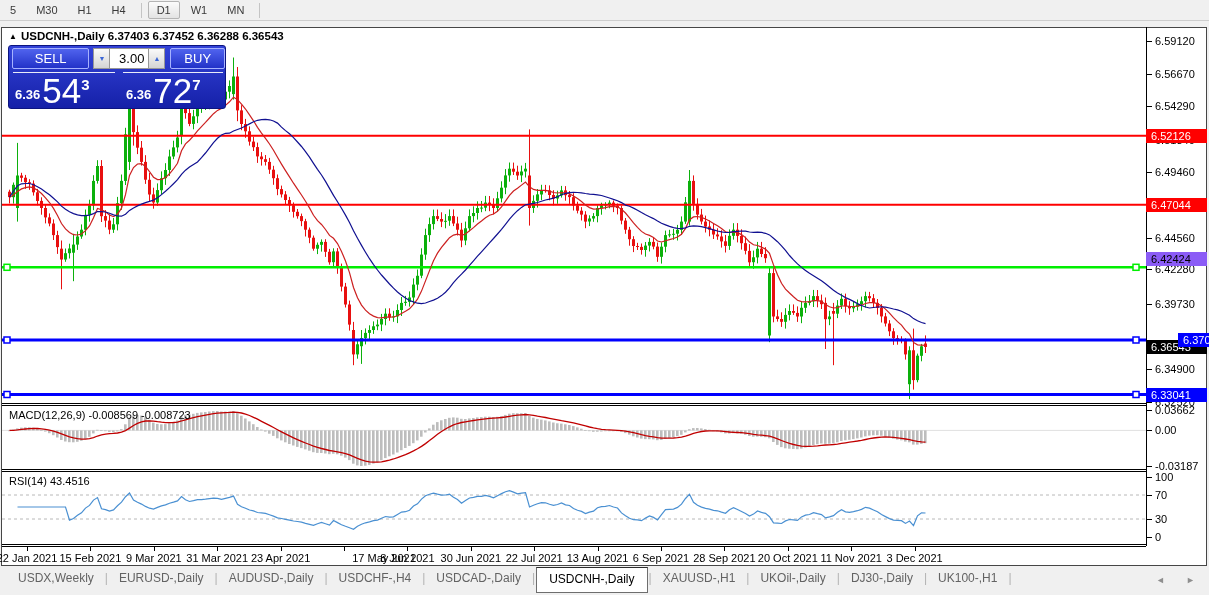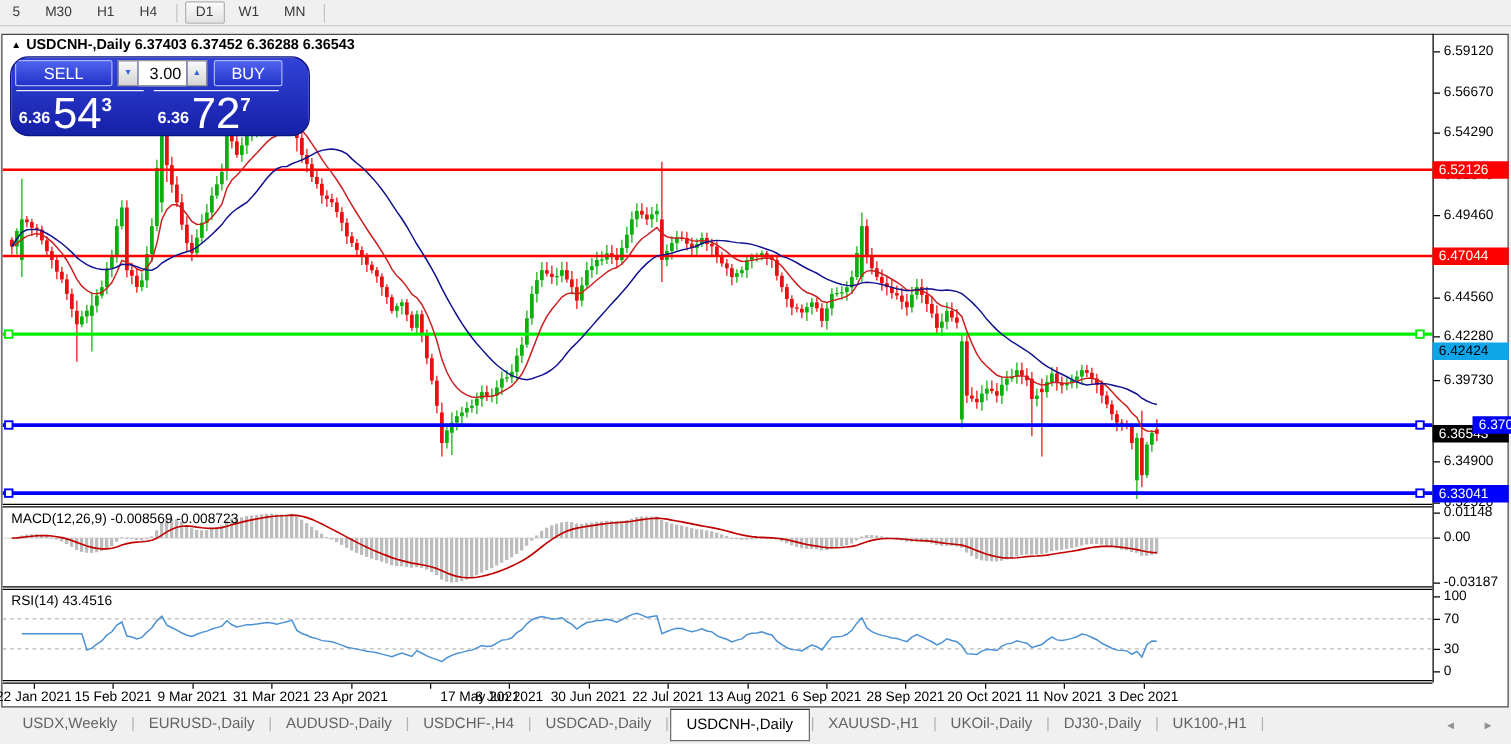--- a/index.html
+++ b/index.html
@@ -15,21 +15,21 @@
 .sep{position:absolute;left:2px;width:1144px;height:3px;background:#fff;border-top:1px solid #000;border-bottom:1px solid #000;z-index:2}
 #vaxis{position:absolute;left:1146px;top:27px;width:1px;height:519px;background:#000;z-index:2}
 .ptickmark{position:absolute;left:1147px;width:5px;height:1px;background:#000;z-index:2}
 .plabel{position:absolute;left:1155px;font-size:11px;color:#000;transform:translateY(-50%);white-space:nowrap;z-index:2}
 .badge{position:absolute;left:1146px;width:61px;height:14px;font-size:11px;line-height:14px;padding-left:5px;transform:translateY(-50%);white-space:nowrap;z-index:3}
 .dtick{position:absolute;width:1px;height:4px;background:#000;top:547px;z-index:2}
 .dlabel{position:absolute;top:552px;font-size:11px;color:#000;transform:translateX(-50%);white-space:nowrap;z-index:2}
 .indlabel{position:absolute;left:9px;font-size:11px;color:#000;z-index:4}
 .title{position:absolute;left:9px;top:30px;font-size:11.5px;font-weight:700;color:#000;z-index:6}
 .title .tri{font-size:8px;margin-right:4px;vertical-align:1px}
-.panel{position:absolute;left:8px;top:45px;width:240px;height:64px;background:linear-gradient(#3343d8,#1520a8);border:1px solid #0c1480;border-radius:15px;z-index:5;overflow:hidden}
+.panel{position:absolute;left:8px;top:45px;width:218px;height:64px;background:linear-gradient(#3343d8,#1520a8);border:1px solid #0c1480;border-radius:3px;z-index:5;overflow:hidden}
 .prow{position:absolute;left:0;top:2px;width:100%;display:flex;align-items:center}
 .btn{height:21px;color:#fff;font-size:13px;background:linear-gradient(#5063ee,#2232c8);border:1px solid #a6b2ff;border-radius:2px;font-family:"Liberation Sans",sans-serif}
 .sellbtn{width:78px;margin-left:3px}
 .buybtn{width:55px;margin-left:5px}
 .spin{display:flex;height:21px;margin-left:4px}
 .spinbtn{width:17px;height:21px;background:linear-gradient(#fafafa,#d4d4d4);border:1px solid #979797;color:#3b66d6;font-size:7px;text-align:center;line-height:20px;cursor:default}
 .vol{width:38px;height:21px;border:1px solid #979797;border-left:none;border-right:none;font-size:13px;text-align:right;padding-right:4px;color:#000;font-family:"Liberation Sans",sans-serif}
 .pxline{position:absolute;top:26px;height:1px;background:rgba(255,255,255,.9)}
 .px{position:absolute;top:27px;color:#fff;white-space:nowrap}
 .px .base{font-size:13px;font-weight:700;vertical-align:4px;margin-right:2px}
@@ -848,21 +848,21 @@
     <div class="ptickmark" style="top: 269.266px;"></div>
     <div class="plabel" style="top: 269.266px;">6.42280</div>
     <div class="ptickmark" style="top: 303.831px;"></div>
     <div class="plabel" style="top: 303.831px;">6.39730</div>
     <div class="ptickmark" style="top: 369.302px;"></div>
     <div class="plabel" style="top: 369.302px;">6.34900</div>
     <div class="ptickmark" style="top: 401.563px;"></div>
     <div class="plabel" style="top: 401.563px;">6.32520</div>
     <div class="badge" style="top: 135.804px; background: rgb(255, 0, 0); color: rgb(255, 255, 255);">6.52126</div>
     <div class="badge" style="top: 204.69px; background: rgb(255, 0, 0); color: rgb(255, 255, 255);">6.47044</div>
-    <div class="badge" style="top: 281px; background: #0ea5e9; color: rgb(0, 0, 0);">6.42424</div>
+    <div class="badge" style="top: 259px; background: #8b5cf6; color: rgb(0, 0, 0);">6.42424</div>
     <div class="badge" style="top: 347.031px; background: rgb(0, 0, 0); color: rgb(255, 255, 255);">6.36543</div>
     <div class="badge" style="top: 339.983px; background: rgb(0, 0, 255); color: rgb(255, 255, 255); margin-left: 32px;">6.37063</div>
     <div class="badge" style="top: 394.501px; background: rgb(0, 0, 255); color: rgb(255, 255, 255);">6.33041</div>
     <div class="dtick" style="left: 27px;"></div>
     <div class="dlabel" style="left: 27px;">22 Jan 2021</div>
     <div class="dtick" style="left: 90.4px;"></div>
     <div class="dlabel" style="left: 90.4px;">15 Feb 2021</div>
     <div class="dtick" style="left: 153.8px;"></div>
     <div class="dlabel" style="left: 153.8px;">9 Mar 2021</div>
     <div class="dtick" style="left: 217.2px;"></div>
@@ -883,21 +883,21 @@
     <div class="dlabel" style="left: 661px;">6 Sep 2021</div>
     <div class="dtick" style="left: 724.4px;"></div>
     <div class="dlabel" style="left: 724.4px;">28 Sep 2021</div>
     <div class="dtick" style="left: 787.8px;"></div>
     <div class="dlabel" style="left: 787.8px;">20 Oct 2021</div>
     <div class="dtick" style="left: 851.2px;"></div>
     <div class="dlabel" style="left: 851.2px;">11 Nov 2021</div>
     <div class="dtick" style="left: 914.6px;"></div>
     <div class="dlabel" style="left: 914.6px;">3 Dec 2021</div>
     <div class="ptickmark" style="top: 410px;"></div>
-    <div class="plabel" style="top: 410px;">0.01148</div>
+    <div class="plabel" style="top: 410px;">0.03662</div>
     <div class="ptickmark" style="top: 430.413px;"></div>
     <div class="plabel" style="top: 430.413px;">0.00</div>
     <div class="ptickmark" style="top: 465.513px;"></div>
     <div class="plabel" style="top: 465.513px;">-0.03187</div>
     <div class="ptickmark" style="top: 477px;"></div>
     <div class="plabel" style="top: 477px;">100</div>
     <div class="ptickmark" style="top: 495px;"></div>
     <div class="plabel" style="top: 495px;">70</div>
     <div class="ptickmark" style="top: 519px;"></div>
     <div class="plabel" style="top: 519px;">30</div>

